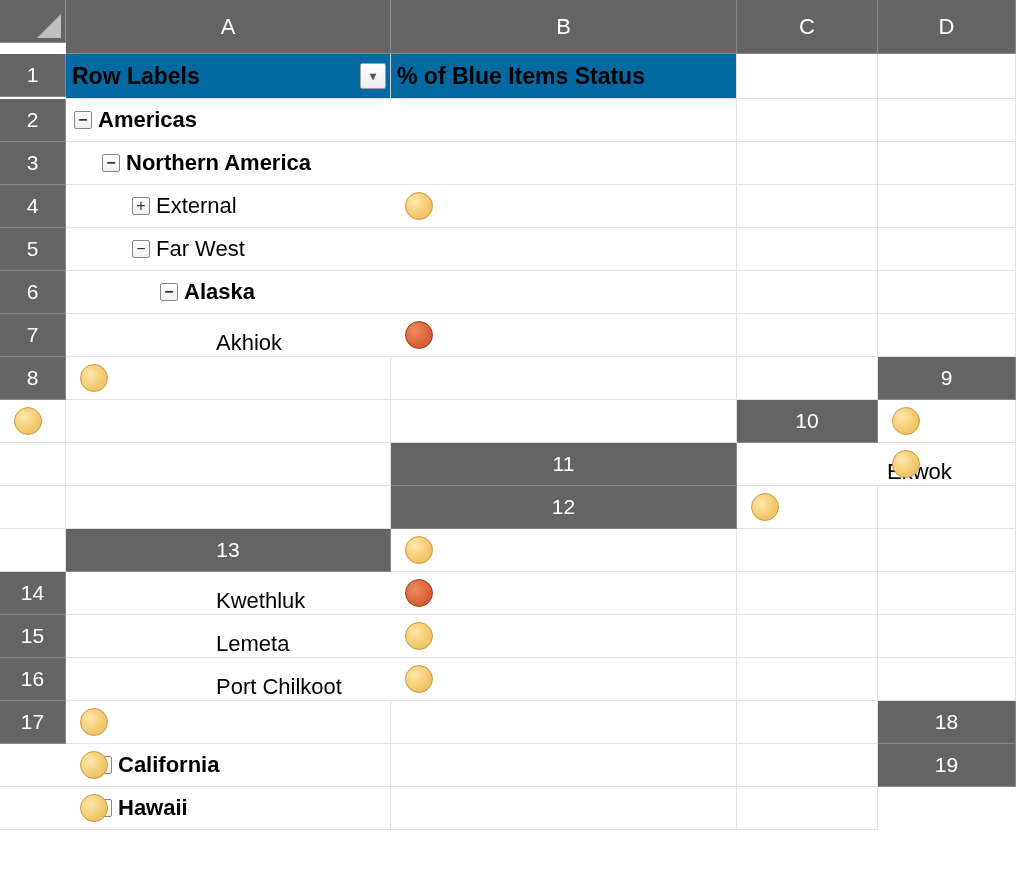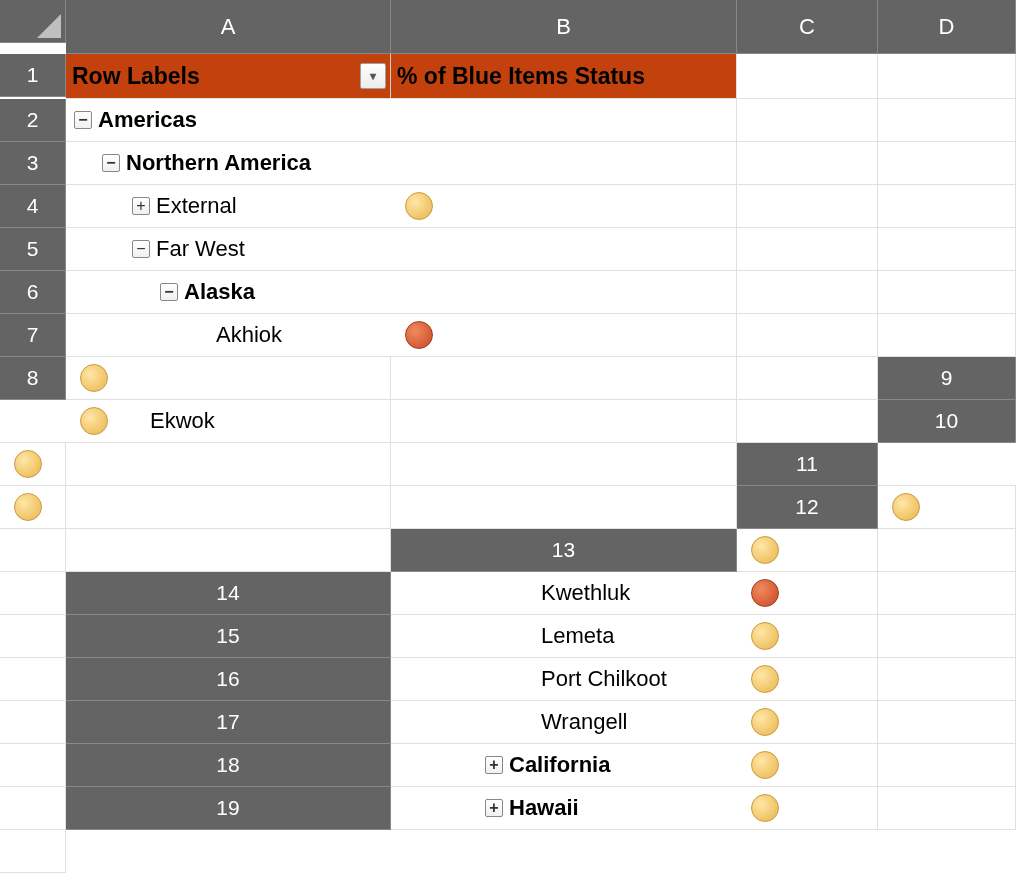--- a/index.html
+++ b/index.html
@@ -44,21 +44,21 @@
     font-size: 21px;
   }
   .corner {
     background: #646464;
     border-right: 1px solid #888;
     border-bottom: 1px solid #888;
     position: relative;
   }
   .corner svg { position:absolute; right:4px; bottom:4px; }
   .hdr-row1 {
-    background: #c2410c;
+    background: #0369a1;
     font-weight: bold;
     font-size: 23px;
     height: 45px;
   }
   .hdr-row1.a { border-right: 1px solid #d0d0d0; }
   .filter-btn {
     position: absolute;
     right: 4px;
     top: 50%;
     transform: translateY(-50%);
@@ -84,21 +84,21 @@
     margin-right: 6px;
     flex-shrink: 0;
     font-family: Arial, sans-serif;
   }
   .lbl { white-space: nowrap; }
   .bold { font-weight: bold; }
   .ind0 { padding-left: 8px; }
   .ind1 { padding-left: 36px; }
   .ind2 { padding-left: 66px; }
   .ind3 { padding-left: 94px; }
-  .ind4 { padding-left: 150px; }
+  .ind4 { padding-left: 150px; align-items: flex-end; }
   .status-dot {
     width: 28px;
     height: 28px;
     border-radius: 50%;
     margin-left: 8px;
   }
   .dot-yellow {
     background: radial-gradient(circle at 35% 35%, #ffe6a8, #f2c86d 60%, #e6b65a);
     border: 1px solid #c99a3d;
   }
@@ -183,43 +183,40 @@
     </div>
     <div class="cell col-c"></div>
     <div class="cell col-d"></div>
     <div class="cell row-header">8</div>
     <div class="cell col-b">
       <span class="status-dot dot-yellow"></span>
     </div>
     <div class="cell col-c"></div>
     <div class="cell col-d"></div>
     <div class="cell row-header">9</div>
+    <div class="cell col-b">
+      <span class="status-dot dot-yellow"></span>
+    </div>
+    <div class="cell col-c"></div>
+    <div class="cell col-d"></div>
+    <div class="cell row-header">10</div>
+    <div class="cell col-b">
+      <span class="status-dot dot-yellow"></span>
+    </div>
+    <div class="cell col-c"></div>
+    <div class="cell col-d"></div>
+    <div class="cell row-header">11</div>
     <div class="cell col-a ind4 data-row">
       <span class="lbl">Ekwok</span>
     </div>
     <div class="cell col-b">
       <span class="status-dot dot-yellow"></span>
     </div>
     <div class="cell col-c"></div>
     <div class="cell col-d"></div>
-    <div class="cell row-header">10</div>
-    <div class="cell col-b">
-      <span class="status-dot dot-yellow"></span>
-    </div>
-    <div class="cell col-c"></div>
-    <div class="cell col-d"></div>
-    <div class="cell row-header">11</div>
-    <div class="cell col-a ind4 data-row">
-      <span class="lbl">Ekwok</span>
-    </div>
-    <div class="cell col-b">
-      <span class="status-dot dot-yellow"></span>
-    </div>
-    <div class="cell col-c"></div>
-    <div class="cell col-d"></div>
     <div class="cell row-header">12</div>
     <div class="cell col-b">
       <span class="status-dot dot-yellow"></span>
     </div>
     <div class="cell col-c"></div>
     <div class="cell col-d"></div>
     <div class="cell row-header">13</div>
     <div class="cell col-b">
       <span class="status-dot dot-yellow"></span>
     </div>
@@ -246,23 +243,20 @@
     <div class="cell row-header">16</div>
     <div class="cell col-a ind4 data-row">
       <span class="lbl">Port Chilkoot</span>
     </div>
     <div class="cell col-b">
       <span class="status-dot dot-yellow"></span>
     </div>
     <div class="cell col-c"></div>
     <div class="cell col-d"></div>
     <div class="cell row-header">17</div>
-    <div class="cell col-a ind4 data-row">
-      <span class="lbl">Wrangell</span>
-    </div>
     <div class="cell col-b">
       <span class="status-dot dot-yellow"></span>
     </div>
     <div class="cell col-c"></div>
     <div class="cell col-d"></div>
     <div class="cell row-header">18</div>
     <div class="cell col-a bold ind3 data-row">
       <span class="expander">+</span>
       <span class="lbl">California</span>
     </div>

